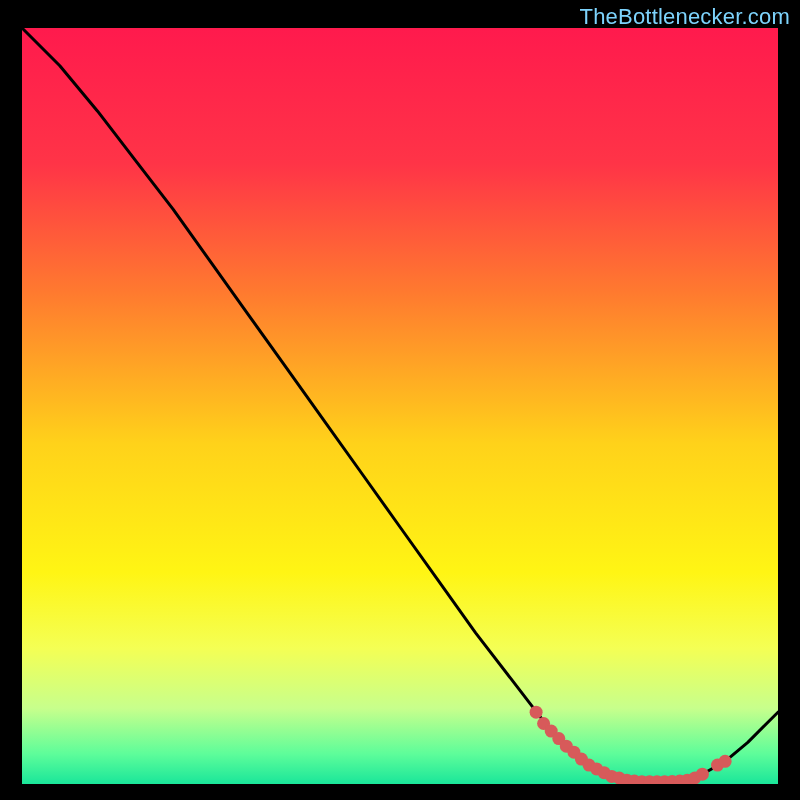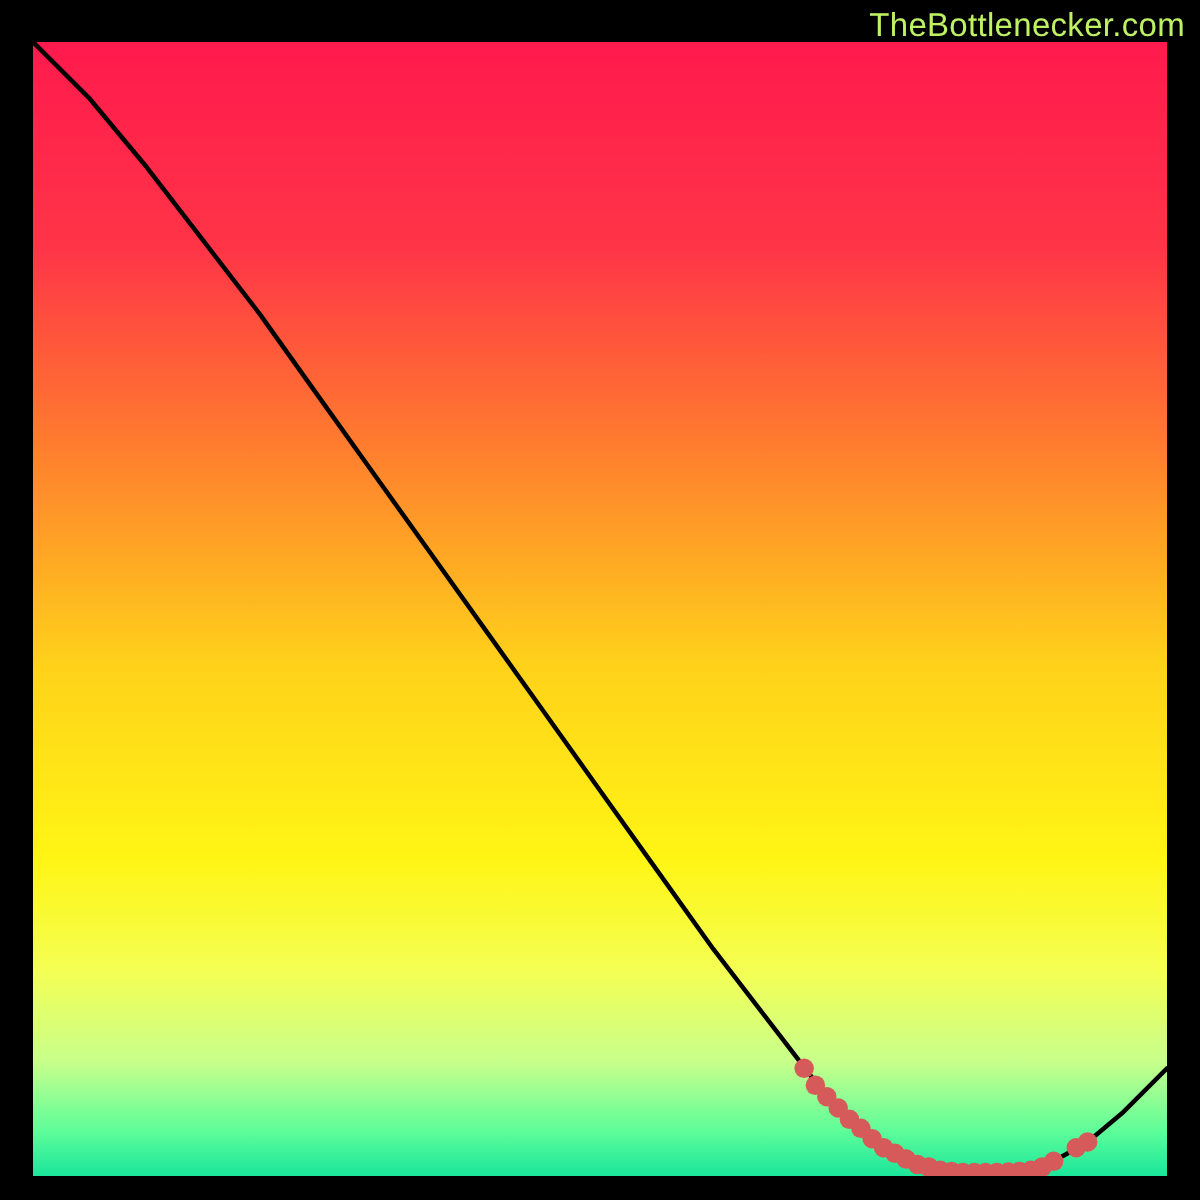--- a/index.html
+++ b/index.html
@@ -13,21 +13,21 @@
   .frame {
     position: relative;
     width: 800px;
     height: 800px;
     background: #000;
   }
   .watermark {
     position: absolute;
     top: 4px;
     right: 10px;
-    color: #bef264;
+    color: #7dd3fc;
     font-size: 22px;
     font-weight: 500;
     letter-spacing: 0.2px;
   }
   .plot {
     position: absolute;
     left: 22px;
     top: 28px;
     width: 756px;
     height: 756px;

